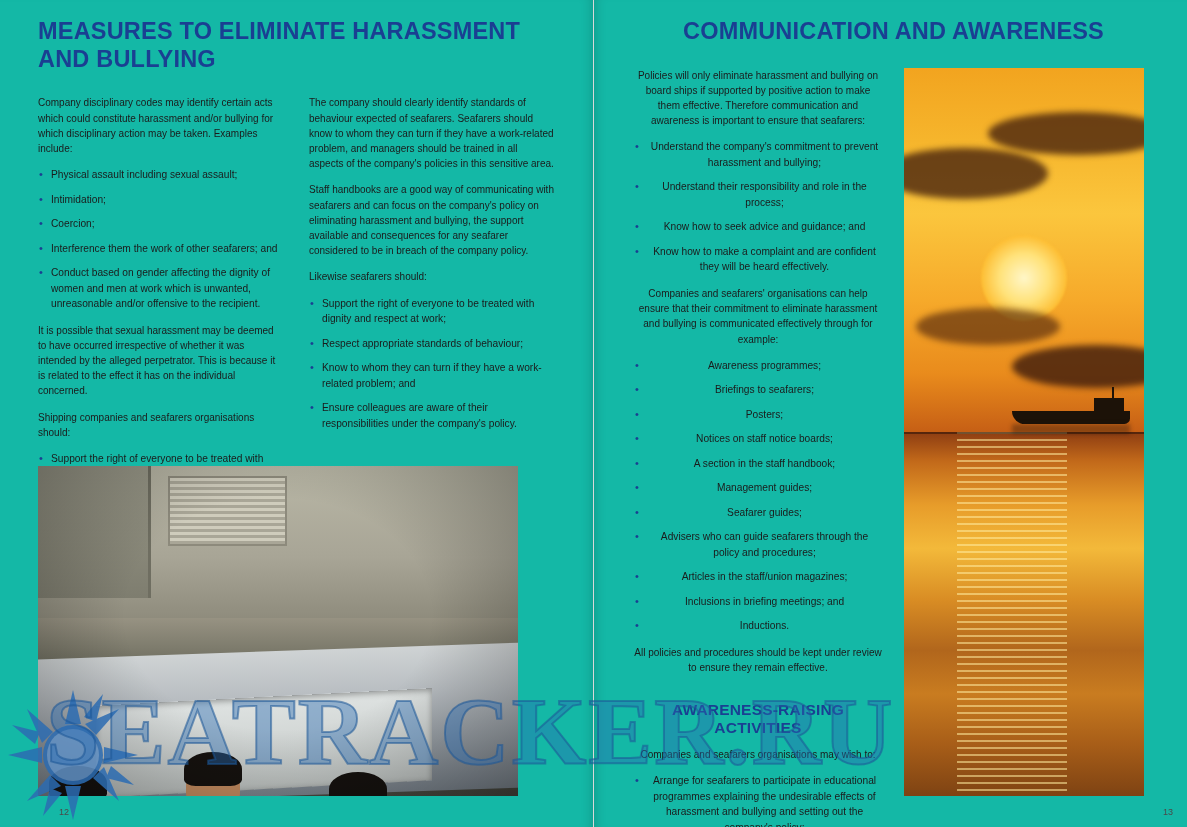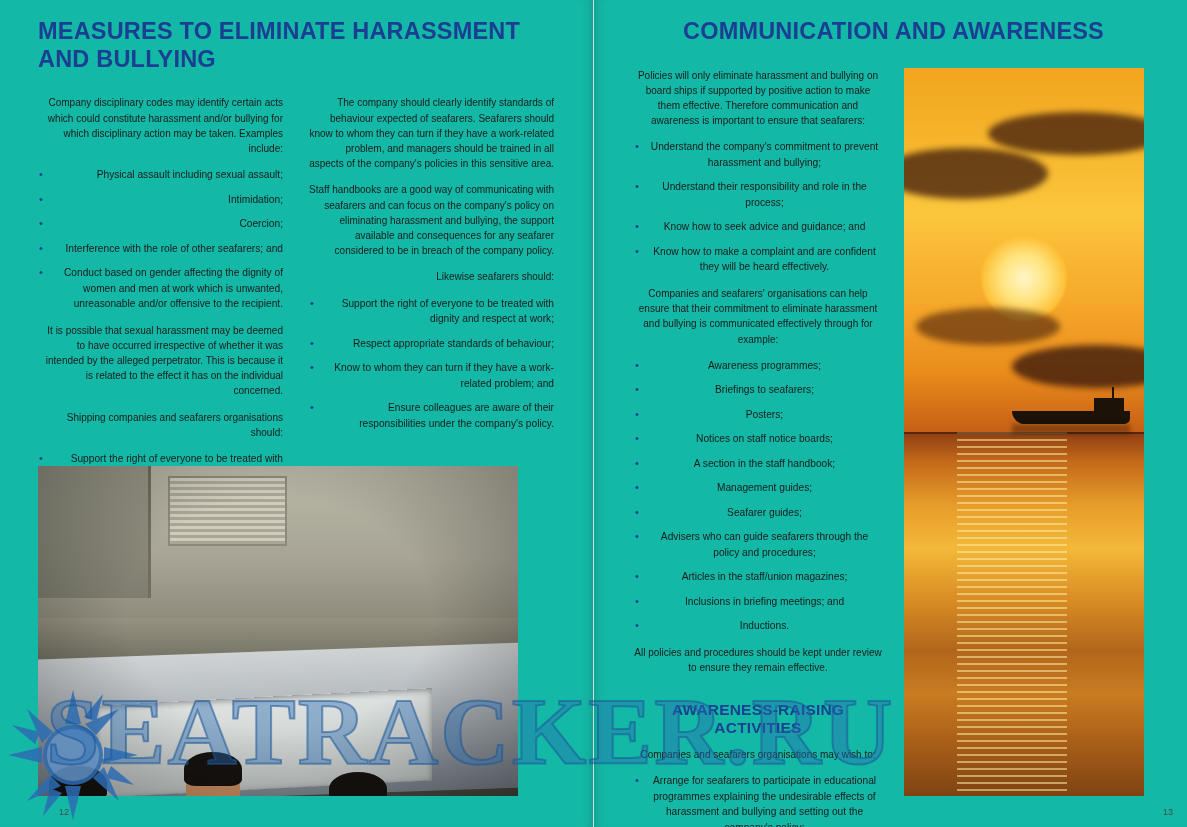--- a/index.html
+++ b/index.html
@@ -53,21 +53,20 @@
     letter-spacing: 0.2px;
     margin: 26px 0 10px 0;
     text-transform: uppercase;
   }
   .cols {
     display: flex;
     gap: 26px;
   }
   .col {
     width: 245px;
-    text-align: right;
   }
   p.body {
     font-size: 10px;
     line-height: 1.52;
     color: #1b1b1b;
     margin: 0 0 11px 0;
   }
   ul.bullets {
     list-style: none;
     margin: 0 0 11px 0;
@@ -265,21 +264,21 @@
     <h1 class="section-title">MEASURES TO ELIMINATE HARASSMENT AND BULLYING</h1>
 
     <div class="cols">
 
       <div class="col">
         <p class="body">Company disciplinary codes may identify certain acts which could constitute harassment and/or bullying for which disciplinary action may be taken. Examples include:</p>
         <ul class="bullets">
           <li>Physical assault including sexual assault;</li>
           <li>Intimidation;</li>
           <li>Coercion;</li>
-          <li>Interference with the role of other seafarers; and</li>
+          <li>Interference them the work of other seafarers; and</li>
           <li>Conduct based on gender affecting the dignity of women and men at work which is unwanted, unreasonable and/or offensive to the recipient.</li>
         </ul>
         <p class="body">It is possible that sexual harassment may be deemed to have occurred irrespective of whether it was intended by the alleged perpetrator. This is because it is related to the effect it has on the individual concerned.</p>
         <p class="body">Shipping companies and seafarers organisations should:</p>
         <ul class="bullets">
           <li>Support the right of everyone to be treated with dignity and respect at work;</li>
           <li>Actively promote a working environment in which harassment and bullying are not tolerated; and</li>
           <li>Ensure that all seafarers are aware of their responsibilities.</li>
         </ul>
       </div>

